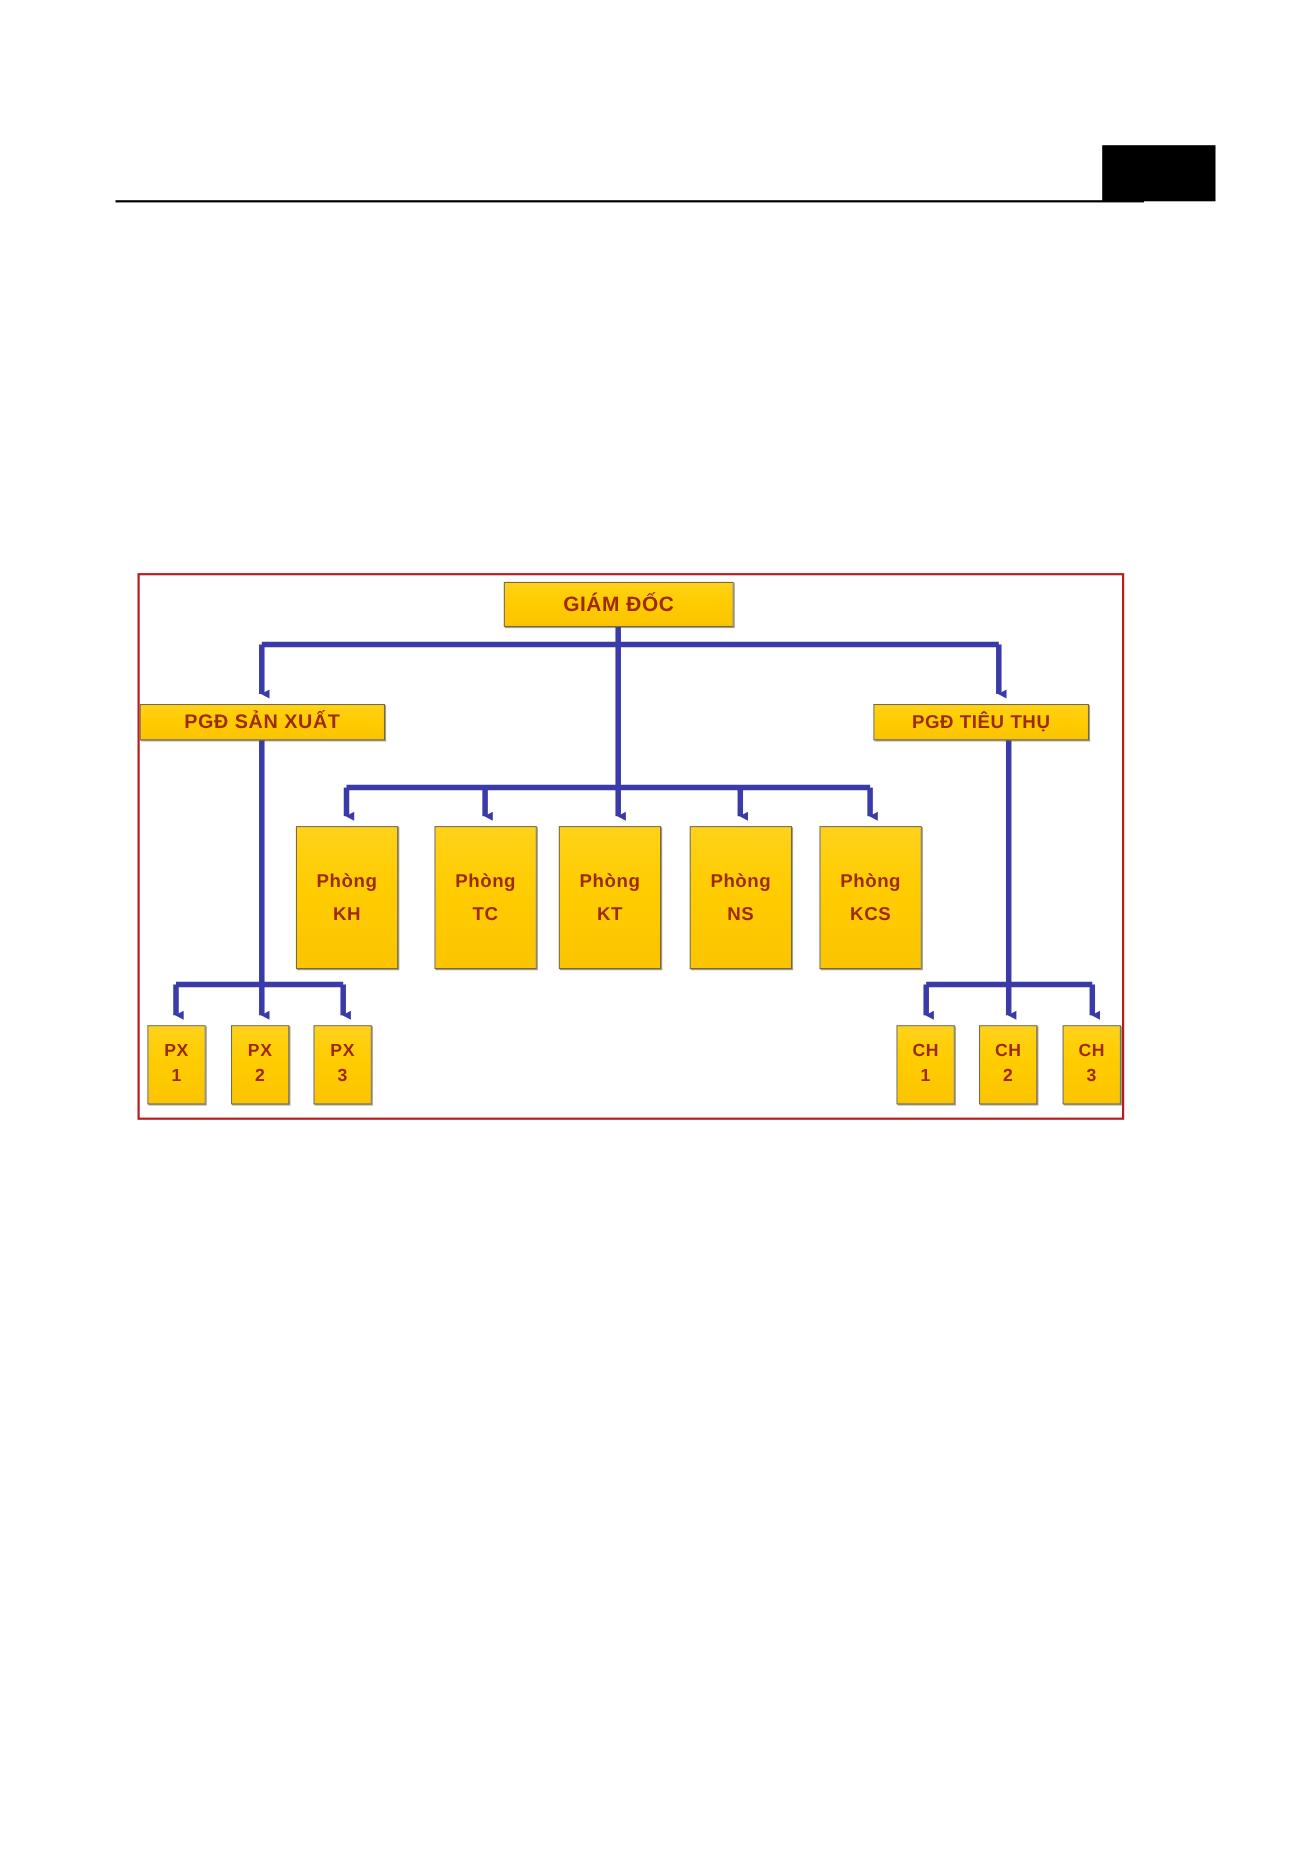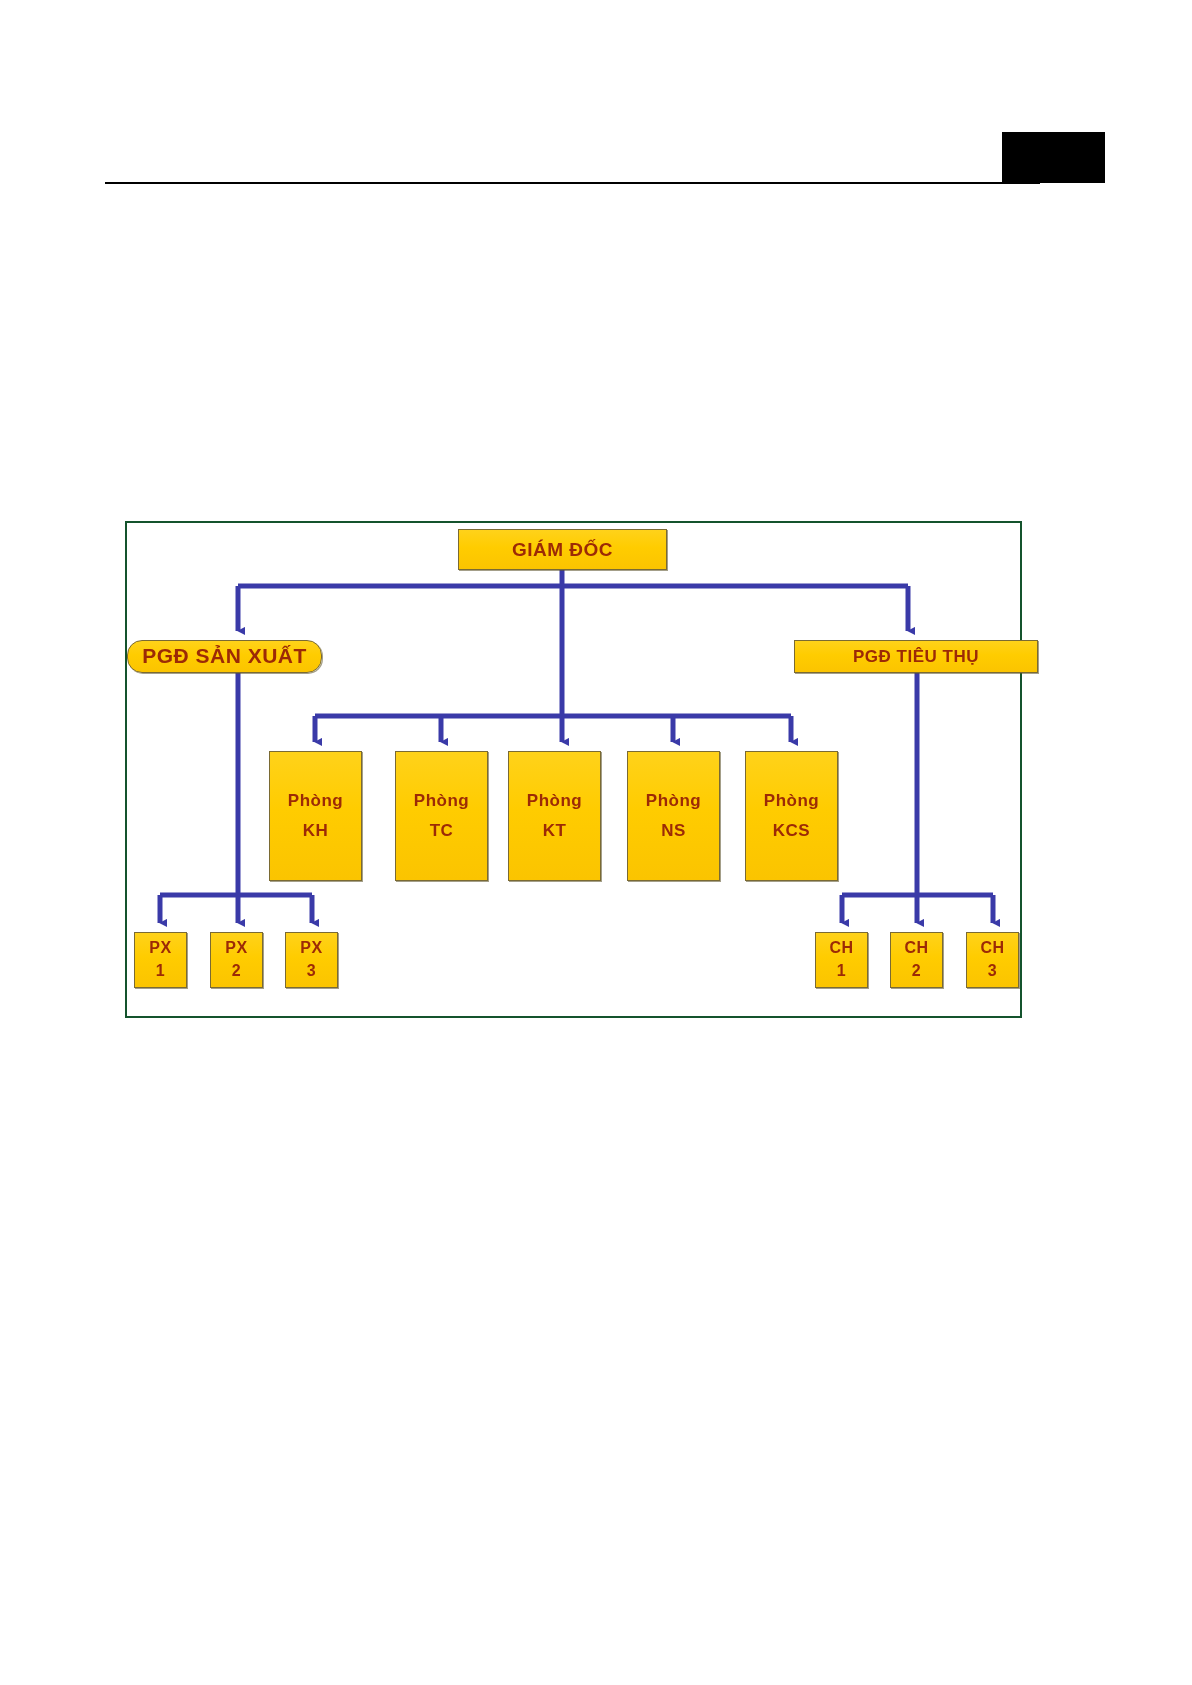--- a/index.html
+++ b/index.html
@@ -40,21 +40,21 @@
     border-top: 2px solid #000000;
   }
 
   
   #diagram-frame {
     position: absolute;
     left: 125px;
     top: 521px;
     width: 897px;
     height: 497px;
-    border: 2px solid #14532d;
+    border: 2px solid #b91c1c;
     background: #ffffff;
     box-sizing: border-box;
   }
   #diagram-canvas {
     position: absolute;
     left: 0; top: 0;
     width: 100%;
     height: 100%;
   }
 
@@ -84,27 +84,26 @@
   
   #node-director {
     left: 331px;  top: 6px;
     width: 209px; height: 41px;
     font-size: 19px;
   }
 
   
   #node-deputy-production {
     left: 0px;   top: 117px;
-    width: 195px; height: 33px;
-    font-size: 21px;
-    border-radius: 15px;
+    width: 223px; height: 33px;
+    font-size: 18px;
   }
   #node-deputy-sales {
     left: 667px; top: 117px;
-    width: 244px; height: 33px;
+    width: 196px; height: 33px;
     font-size: 17px;
   }
 
   
   .dept {
     top: 228px;
     width: 93px;
     height: 130px;
     font-size: 17px;
     justify-content: center;
@@ -113,21 +112,21 @@
   #node-dept-kh  { left: 142px; }
   #node-dept-tc  { left: 268px; }
   #node-dept-kt  { left: 381px; }
   #node-dept-ns  { left: 500px; }
   #node-dept-kcs { left: 618px; }
 
   
   .leaf {
     top: 409px;
     width: 53px;
-    height: 56px;
+    height: 72px;
     font-size: 16px;
     justify-content: center;
     gap: 6px;
   }
   #node-px-1 { left: 7px;   }
   #node-px-2 { left: 83px;  }
   #node-px-3 { left: 158px; }
   #node-ch-1 { left: 688px; top: 409px; }
   #node-ch-2 { left: 763px; top: 409px; }
   #node-ch-3 { left: 839px; top: 409px; }

